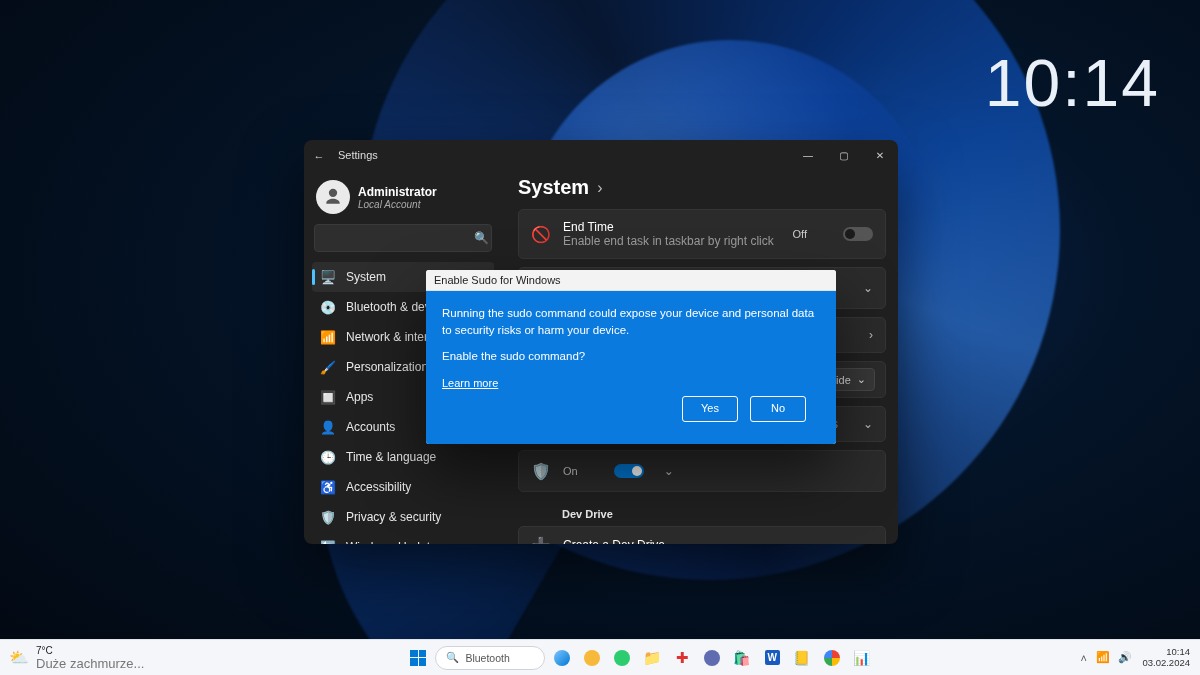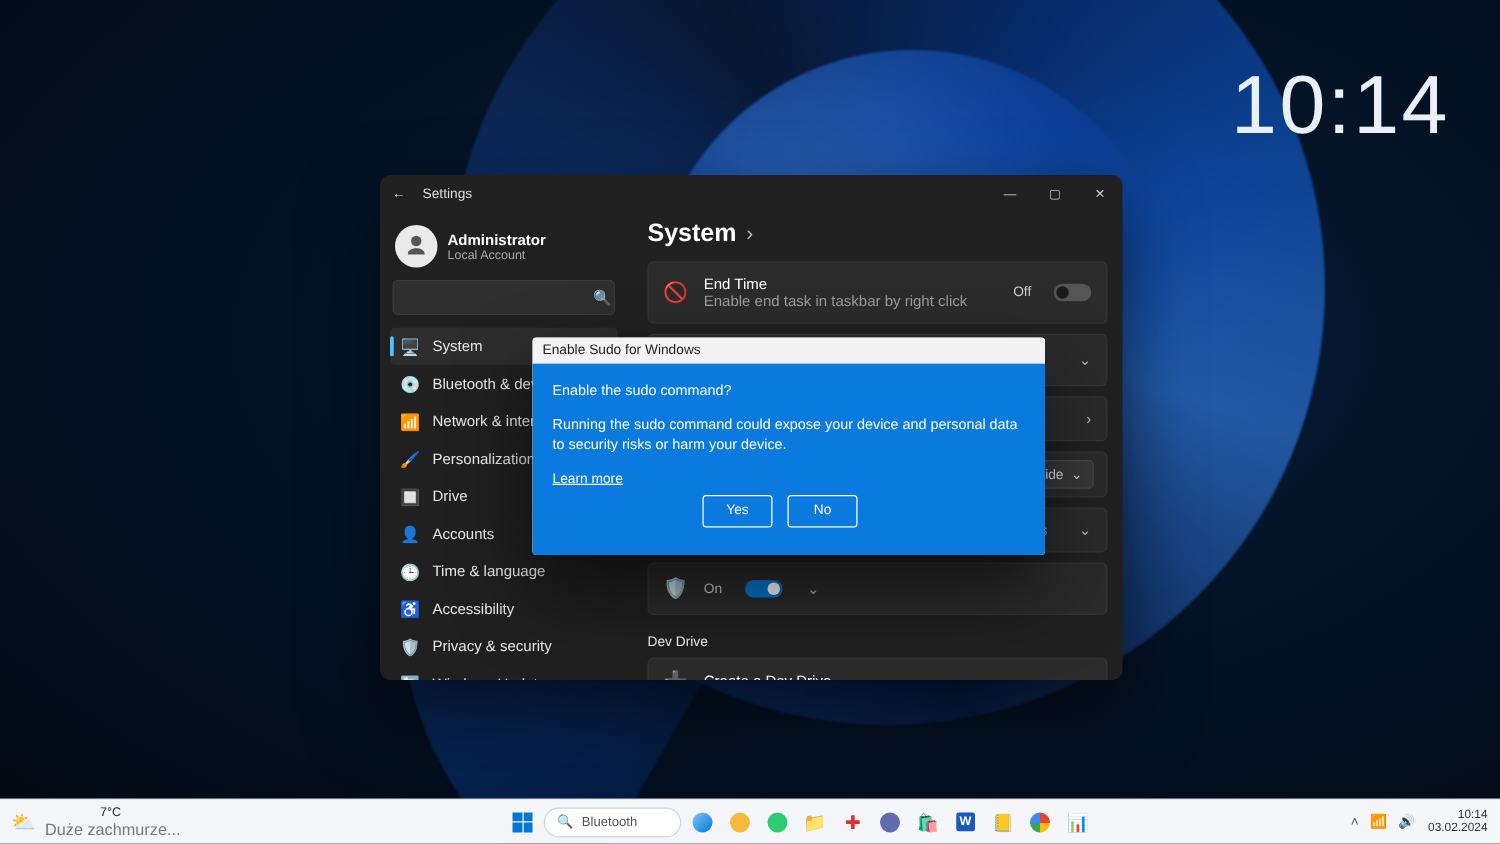--- a/index.html
+++ b/index.html
@@ -31,67 +31,67 @@
   .titlebar .title { flex:1; padding-left:4px;}
   .winctrl { display:flex; }
   .winctrl div { width:36px; height:30px; display:flex; align-items:center; justify-content:center; color:#ccc; font-size:10px;}
 
   .window-body { flex:1; display:flex; overflow:hidden;}
   .sidebar { width:200px; padding:4px 6px 0 4px; display:flex; flex-direction:column;}
   .user-row { display:flex; align-items:center; gap:8px; padding:6px 8px 10px 8px;}
   .avatar { width:34px; height:34px; border-radius:50%; background:#eaeaea; display:flex; align-items:center; justify-content:center;}
   .avatar svg { width:20px; height:20px; fill:#555;}
   .user-info .name { font-size:12px; font-weight:600; color:#fff;}
-  .user-info .sub  { font-size:10px; color:#aaa;}
+  .user-info .sub  { font-size:10px; color:#aaa;font-style:italic;}
   .searchbox { position:relative; margin:0 6px 10px 6px; background:#2e2e2e; border:1px solid #3a3a3a; border-radius:4px; height:28px; display:flex; align-items:center;}
   .searchbox input { flex:1; background:transparent; border:none; outline:none; padding:0 8px; color:#ddd; font-size:11px;}
   .searchbox .sicon { width:26px; text-align:center; color:#bbb; font-size:12px;}
   .nav { flex:1; overflow:hidden; padding:0 4px;}
   .nav-item { display:flex; align-items:center; gap:10px; height:30px; border-radius:4px; padding:0 8px; font-size:12px; color:#e8e8e8; cursor:default; position:relative;}
   .nav-item .nicon { width:16px; height:16px; display:flex; align-items:center; justify-content:center; font-size:13px;}
   .nav-item.selected { background:#2d2d2d;}
   .nav-item.selected::before { content:""; position:absolute; left:0; top:7px; bottom:7px; width:3px; border-radius:2px; background:#4cc2ff;}
 
   .main { flex:1; padding:0 12px 0 14px; overflow:hidden; position:relative;}
   .breadcrumb { display:flex; align-items:center; gap:8px; color:#fff; font-size:20px; font-weight:600; padding:6px 0 10px 0;}
   .breadcrumb .sep { color:#bbb; font-weight:400; font-size:16px;}
   .card { background:#2b2b2b; border:1px solid #353535; border-radius:5px; margin-bottom:8px; padding:10px 12px; display:flex; align-items:center; gap:12px;}
   .card .cicon { width:20px; height:20px; display:flex; align-items:center; justify-content:center; color:#cfcfcf;}
   .card .ctxt { flex:1;}
   .card .ctitle { font-size:12px; color:#fff;}
   .card .csub { font-size:12px; color:#9a9a9a; }
   .card .chev { color:#bbb; font-size:12px;}
-  .card .state { color:#ccc; font-size:11px; margin-right:6px;}
+  .card .state { color:#ccc; font-size:11px; margin-right:24px;}
   .toggle { width:30px; height:14px; border-radius:8px; position:relative; }
   .toggle.off { background:#555;}
   .toggle.on  { background:#0078d4;}
   .toggle .knob{ position:absolute; width:10px; height:10px; top:2px; border-radius:50%; background:#111;}
   .toggle.off .knob{ left:2px; background:#1b1b1b;}
   .toggle.on  .knob{ right:2px; background:#fff;}
-  .section-label { font-size:11px; color:#eee; font-weight:400; padding:8px 0 6px 0;}
+  .section-label { font-size:11px; color:#eee; font-weight:700; padding:8px 0 6px 0;margin-left:44px;}
   .dropdown-pill { background:#383838; border:1px solid #484848; color:#ddd; font-size:11px; padding:4px 8px; border-radius:4px; display:flex; align-items:center; gap:6px;}
 
   
   .dialog {
     position:absolute; left:426px; top:270px; width:410px;
     background:#fff; border-radius:3px; box-shadow:0 30px 60px rgba(0,0,0,.55); overflow:hidden; z-index:50;
   }
   .dialog .dhead { background:#f3f3f3; color:#222; font-size:11px; padding:4px 8px; border-bottom:1px solid #e2e2e2;}
   .dialog .dbody { background:#0a7adf; color:#fff; padding:14px 16px 10px 16px; font-size:11.5px; line-height:1.45;}
   .dialog .dbody p { margin-bottom:10px;}
   .dialog .dbody a { color:#fff; text-decoration:underline; font-size:11px;}
-  .dialog .dbtns { display:flex; justify-content:center; gap:12px; padding:4px 14px 12px 0; background:#0a7adf;}
+  .dialog .dbtns { display:flex; justify-content:flex-end; gap:12px; padding:4px 14px 12px 0; background:#0a7adf;}
   .dialog .dbtn { min-width:56px; padding:4px 18px; border:1px solid #fff; border-radius:3px; background:transparent; color:#fff; font-size:11px; text-align:center;}
 
   
   .taskbar { position:absolute; left:0; right:0; bottom:0; height:36px; background:#f4f6f9; border-top:1px solid #e2e5ea; display:flex; align-items:center;}
   .tb-left { display:flex; align-items:center; gap:6px; padding-left:8px; width:200px;}
   .weather { display:flex; align-items:center; gap:6px; color:#4a4a4a;}
   .weather .wicon { width:22px; height:22px; display:flex; align-items:center; justify-content:center;}
-  .weather .wtxt .t1 { font-size:10px; color:#222;margin-left:44px;}
+  .weather .wtxt .t1 { font-size:10px; color:#222;}
   .weather .wtxt .t2 { font-size:13px; color:#777;}
   .tb-center { flex:1; display:flex; align-items:center; justify-content:center; gap:4px;}
   .startbtn { width:26px; height:26px; display:flex; align-items:center; justify-content:center;}
   .startlogo { width:16px; height:16px; display:grid; grid-template-columns:1fr 1fr; grid-template-rows:1fr 1fr; gap:1.5px;}
   .startlogo span { background:#0078d4;}
   .tbsearch { display:flex; align-items:center; gap:6px; background:#fff; border:1px solid #d0d4da; border-radius:14px; height:24px; padding:0 10px; font-size:10.5px; color:#555; width:110px;}
   .appicon { width:26px; height:26px; display:flex; align-items:center; justify-content:center; border-radius:4px;}
   .dot { width:16px; height:16px; border-radius:50%; }
   .tb-right { display:flex; align-items:center; gap:10px; padding-right:10px; color:#444; font-size:10px;}
   .tray-icons { display:flex; gap:9px; color:#555; font-size:11px; align-items:center;}
@@ -147,21 +147,21 @@
           <div class="nav-item">
             <span class="nicon">📶</span>
             <span>Network &amp; intern</span>
           </div>
           <div class="nav-item">
             <span class="nicon">🖌️</span>
             <span>Personalization</span>
           </div>
           <div class="nav-item">
             <span class="nicon">🔲</span>
-            <span>Drive</span>
+            <span>Apps</span>
           </div>
           <div class="nav-item">
             <span class="nicon">👤</span>
             <span>Accounts</span>
           </div>
           <div class="nav-item">
             <span class="nicon">🕒</span>
             <span>Time &amp; language</span>
           </div>
           <div class="nav-item">
@@ -239,22 +239,22 @@
             <div class="ctitle">Create a Dev Drive</div>
           </div>
       </div>
     </main>
   </div>
 </section>
 
 <section class="dialog">
   <div class="dhead">Enable Sudo for Windows</div>
   <div class="dbody">
+    <p>Running the sudo command could expose your device and personal data to security risks or harm your device.</p>
     <p>Enable the sudo command?</p>
-    <p>Running the sudo command could expose your device and personal data to security risks or harm your device.</p>
     <a href="#">Learn more</a>
     <div class="dbtns">
       <div class="dbtn">Yes</div>
       <div class="dbtn">No</div>
     </div>
   </div>
 </section>
 
 <footer class="taskbar">
   <div class="tb-left">

